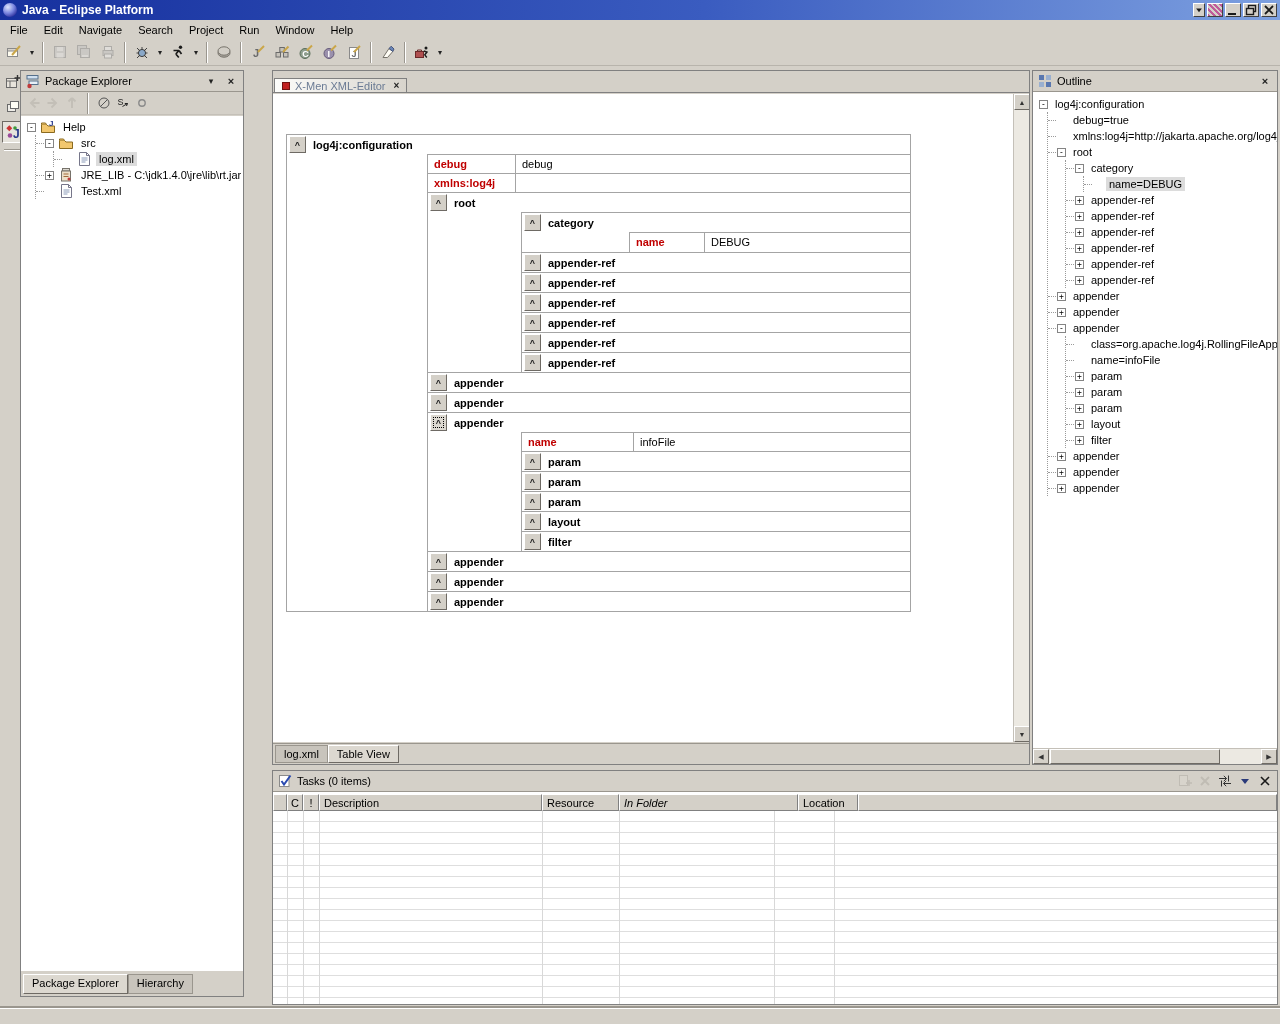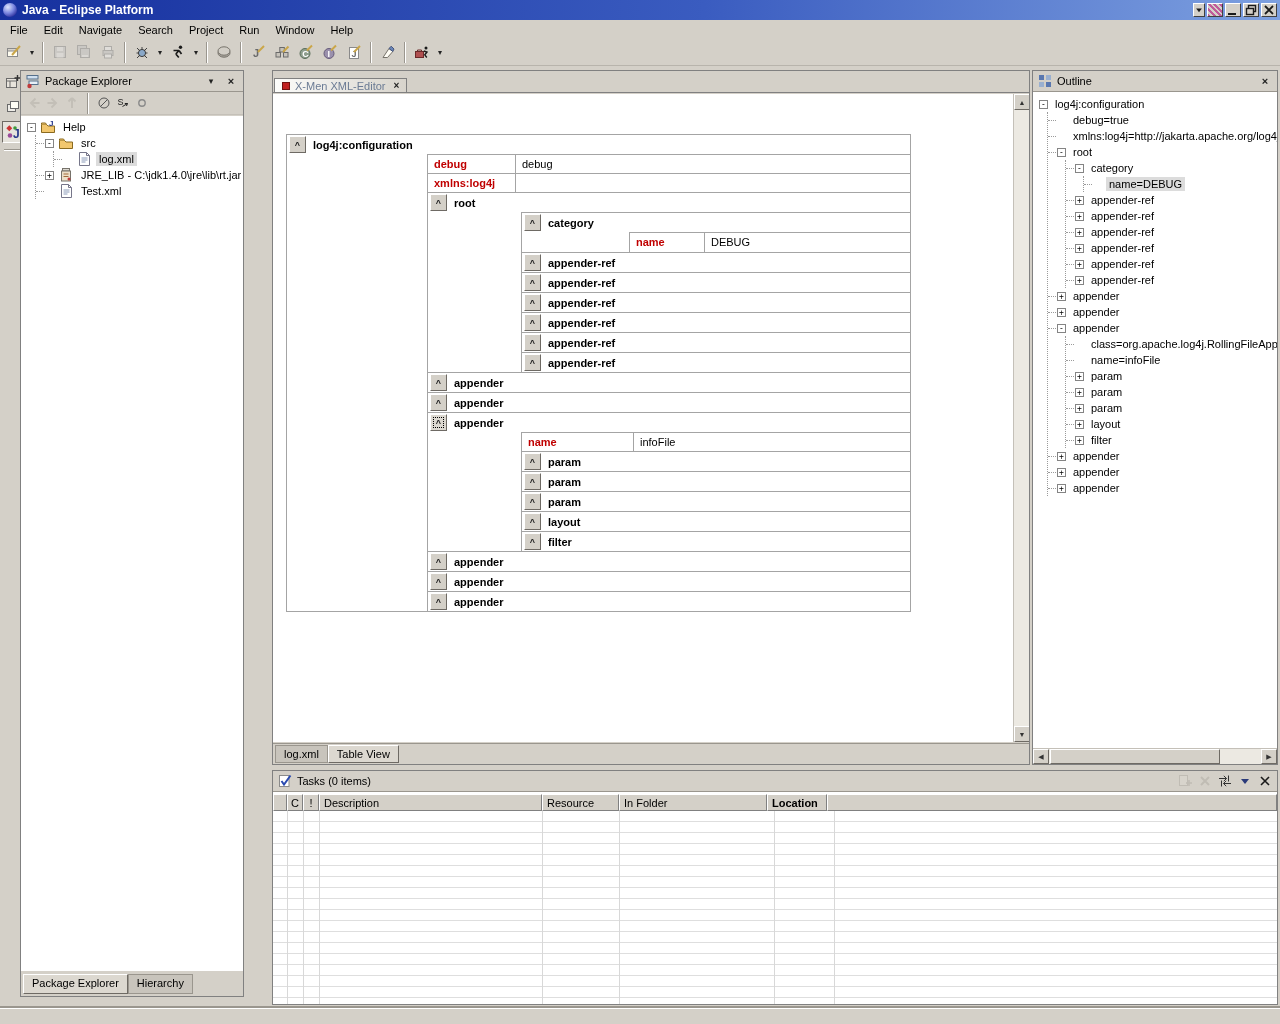--- a/index.html
+++ b/index.html
@@ -792,22 +792,22 @@
               </svg></span>
           </span>
         </span>
     </div>
     <div id="tasks-cols">
         <div class="tcol" style="width: 14px;"></div>
         <div class="tcol center" style="width: 16px;">C</div>
         <div class="tcol center" style="width: 16px;">!</div>
         <div class="tcol" style="width: 223px;">Description</div>
         <div class="tcol" style="width: 77px;">Resource</div>
-        <div class="tcol" style="width: 148px;">In Folder</div>
-        <div class="tcol" style="width: 60px; font-weight: bold;">Location</div>
+        <div class="tcol" style="width: 179px; font-style: italic;">In Folder</div>
+        <div class="tcol" style="width: 60px;">Location</div>
         <div class="tcol fill"></div>
       </div>
     <div id="tasks-grid">
         <div class="vline" style="left: 14px;"></div>
         <div class="vline" style="left: 30px;"></div>
         <div class="vline" style="left: 46px;"></div>
         <div class="vline" style="left: 269px;"></div>
         <div class="vline" style="left: 346px;"></div>
         <div class="vline" style="left: 501px;"></div>
         <div class="vline" style="left: 561px;"></div>

